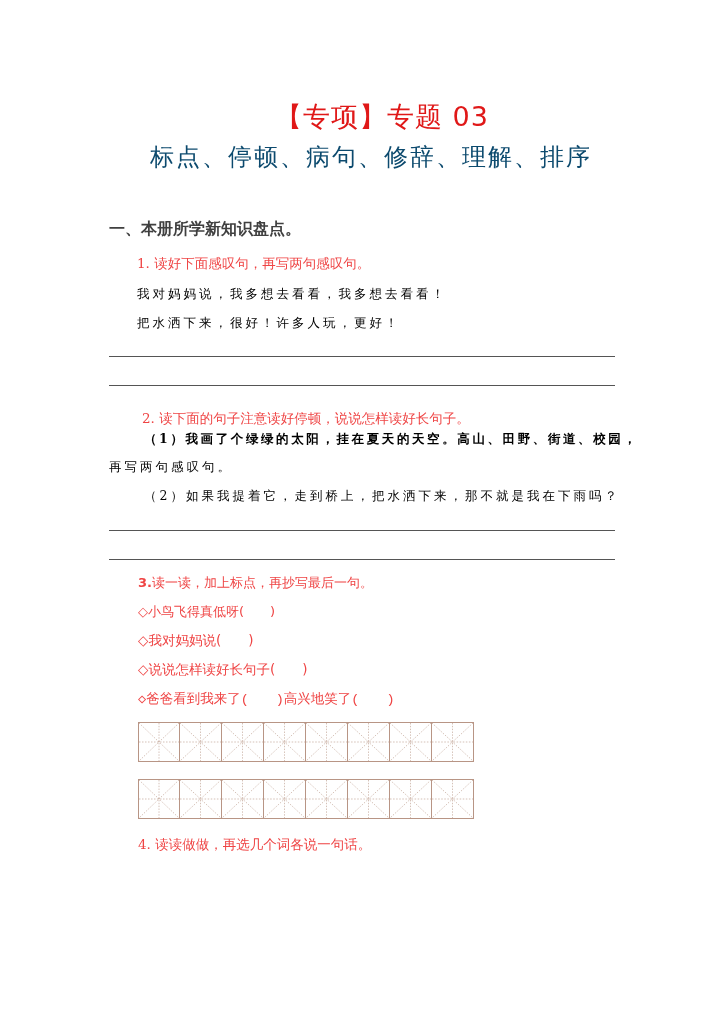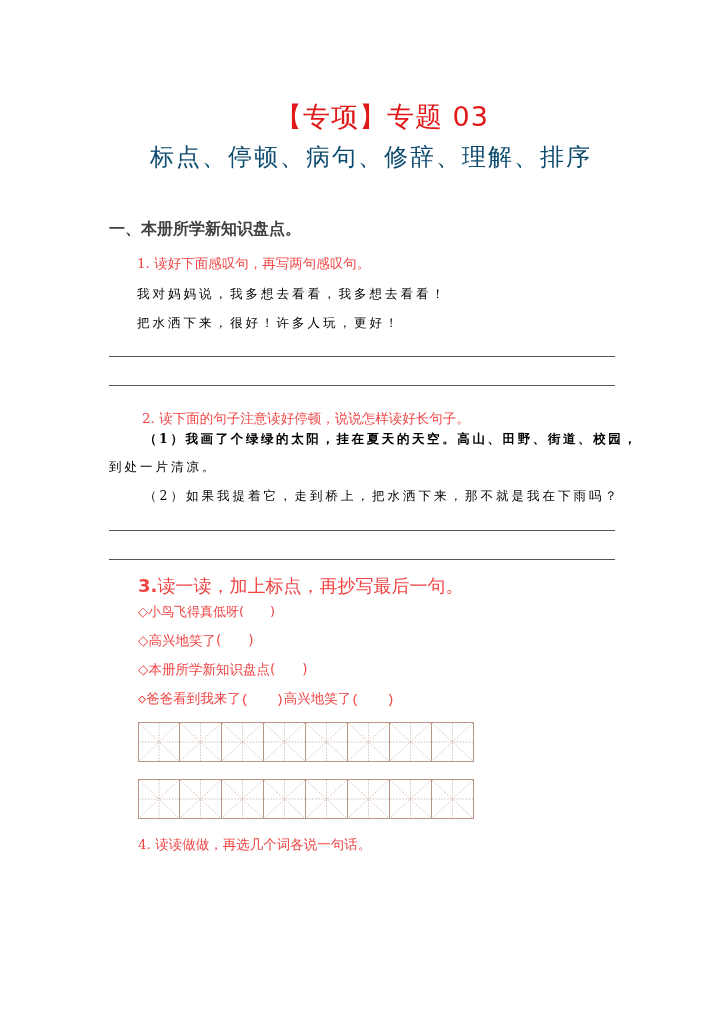--- a/index.html
+++ b/index.html
@@ -29,31 +29,31 @@
   <div class="abs section">一、本册所学新知识盘点。</div>
 
   <div class="abs q" style="left:137px; top:255px;">1. 读好下面感叹句，再写两句感叹句。</div>
   <div class="abs ex" style="left:137px; top:286px;">我对妈妈说，我多想去看看，我多想去看看！</div>
   <div class="abs ex" style="left:137px; top:315px;">把水洒下来，很好！许多人玩，更好！</div>
   <div class="rule" style="top:356px;"></div>
   <div class="rule" style="top:385px;"></div>
 
   <div class="abs q" style="left:142px; top:401px;margin-top:9px;">2. 读下面的句子注意读好停顿，说说怎样读好长句子。</div>
   <div class="abs ex" style="left:144px; top:431px; letter-spacing:2.6px;font-weight:bold;">（1）我画了个绿绿的太阳，挂在夏天的天空。高山、田野、街道、校园，</div>
-  <div class="abs ex" style="left:109px; top:459px;">到处一片清凉。</div>
+  <div class="abs ex" style="left:109px; top:459px;">再写两句感叹句。</div>
   <div class="abs ex" style="left:144px; top:488px;">（2）如果我提着它，走到桥上，把水洒下来，那不就是我在下雨吗？</div>
   <div class="rule" style="top:530px;"></div>
   <div class="rule" style="top:559px;"></div>
 
-  <div class="abs q" style="left:138px; top:574px; font-family:'DejaVu Sans',sans-serif; font-size:18px;text-align:right;">
+  <div class="abs q" style="left:138px; top:574px; font-family:'DejaVu Sans',sans-serif; font-size:13px;text-align:right;">
     <b>3.</b><span>读一读，加上标点，再抄写最后一句。</span>
   </div>
   <div class="abs q" style="left:138px; top:603px; font-family:'DejaVu Sans',sans-serif; font-size:13px;">◇小鸟飞得真低呀(　　)</div>
-  <div class="abs q" style="left:138px; top:632px; font-family:'DejaVu Sans',sans-serif; font-size:13.5px;">◇高兴地笑了(　　)</div>
-  <div class="abs q" style="left:138px; top:661px; font-family:'DejaVu Sans',sans-serif; font-size:13.5px;">◇本册所学新知识盘点(　　)</div>
+  <div class="abs q" style="left:138px; top:632px; font-family:'DejaVu Sans',sans-serif; font-size:13.5px;">◇我对妈妈说(　　)</div>
+  <div class="abs q" style="left:138px; top:661px; font-family:'DejaVu Sans',sans-serif; font-size:13.5px;">◇说说怎样读好长句子(　　)</div>
   <div class="abs q" style="left:138px; top:690px; font-family:Liberation Mono, monospace; font-size:13.5px;">◇爸爸看到我来了(　　)高兴地笑了(　　)</div>
 
   <div class="grid-row" style="top:722px;">
       <div class="cell" style="border-color: rgb(184, 149, 133);">
         <svg viewBox="0 0 40 40" preserveAspectRatio="none">
           <line x1="0" y1="0" x2="40" y2="40" stroke="#b89585" stroke-width="0.6" stroke-dasharray="1.5,1.5"></line>
           <line x1="40" y1="0" x2="0" y2="40" stroke="#b89585" stroke-width="0.6" stroke-dasharray="1.5,1.5"></line>
           <line x1="20" y1="0" x2="20" y2="40" stroke="#b89585" stroke-width="0.6" stroke-dasharray="1.5,1.5"></line>
           <line x1="0" y1="20" x2="40" y2="20" stroke="#b89585" stroke-width="0.6" stroke-dasharray="1.5,1.5"></line>
         </svg>

